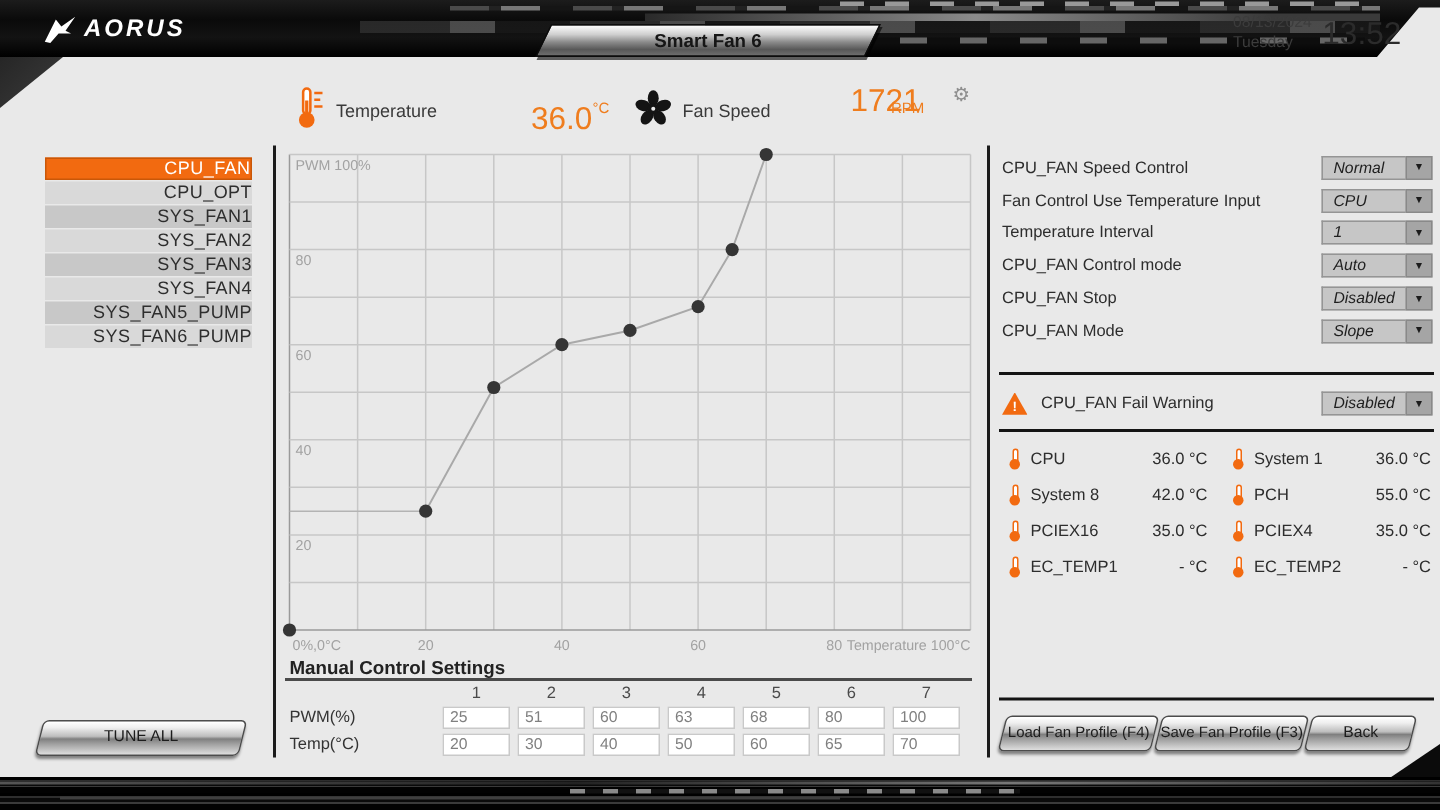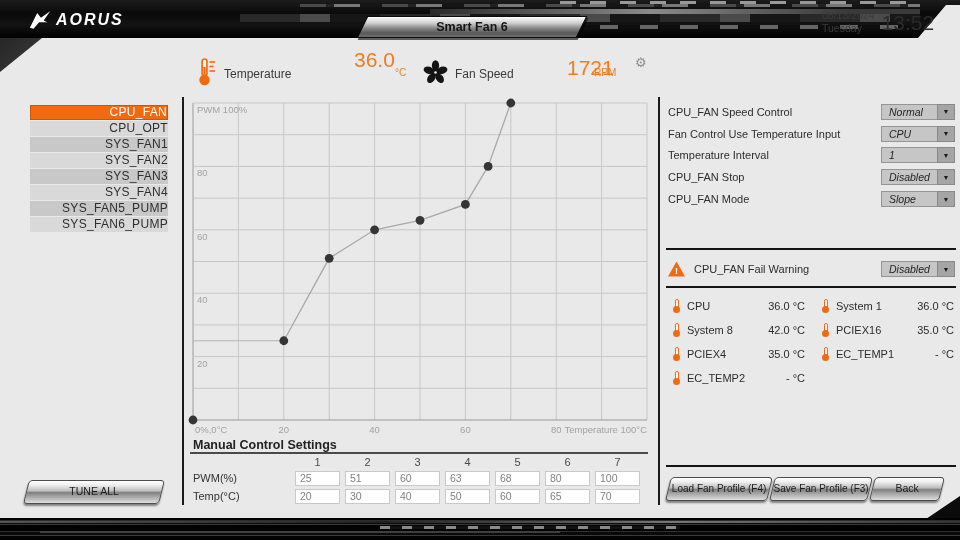--- a/index.html
+++ b/index.html
@@ -130,21 +130,21 @@
 
   <svg style="position:absolute;left:197px;top:57px;" width="22" height="29" viewBox="0 0 22 29">
     <circle cx="7.5" cy="23" r="5.2" fill="#f26a10"></circle>
     <rect x="5.1" y="2" width="4.8" height="17" rx="2.4" fill="#fff" stroke="#f26a10" stroke-width="1.7"></rect>
     <rect x="6.4" y="10" width="2.2" height="11" fill="#f26a10"></rect>
     <line x1="12.5" y1="5" x2="18" y2="5" stroke="#f26a10" stroke-width="1.6"></line>
     <line x1="12.5" y1="9.5" x2="16.5" y2="9.5" stroke="#f26a10" stroke-width="1.6"></line>
     <line x1="12.5" y1="14" x2="18" y2="14" stroke="#f26a10" stroke-width="1.6"></line>
   </svg>
   <span class="lbl" style="position:absolute;left:224px;top:67px;">Temperature</span>
-  <span class="big-val" style="left:354px;top:48px;">36.0</span>
+  <span class="big-val" style="left:354px;top:68px;">36.0</span>
   <span class="unit" style="left:395px;top:67px;">°C</span>
 
   <svg style="position:absolute;left:422px;top:59px;" width="27" height="27" viewBox="0 0 26 26">
     <g fill="#141414">
       <ellipse cx="13" cy="6.2" rx="3.5" ry="5.1"></ellipse>
       <ellipse cx="13" cy="6.2" rx="3.5" ry="5.1" transform="rotate(72 13 13)"></ellipse>
       <ellipse cx="13" cy="6.2" rx="3.5" ry="5.1" transform="rotate(144 13 13)"></ellipse>
       <ellipse cx="13" cy="6.2" rx="3.5" ry="5.1" transform="rotate(216 13 13)"></ellipse>
       <ellipse cx="13" cy="6.2" rx="3.5" ry="5.1" transform="rotate(288 13 13)"></ellipse>
       <circle cx="13" cy="13" r="3.6"></circle>
@@ -270,20 +270,27 @@
         </div>
       </div>
       <div class="set-row">
         <span class="set-label">Temperature Interval</span>
         <div class="dropdown">
           <span class="dd-val">1</span>
           <span class="dd-arrow">▼</span>
         </div>
       </div>
       <div class="set-row">
+        <span class="set-label">CPU_FAN Control mode</span>
+        <div class="dropdown">
+          <span class="dd-val">Auto</span>
+          <span class="dd-arrow">▼</span>
+        </div>
+      </div>
+      <div class="set-row">
         <span class="set-label">CPU_FAN Stop</span>
         <div class="dropdown">
           <span class="dd-val">Disabled</span>
           <span class="dd-arrow">▼</span>
         </div>
       </div>
       <div class="set-row">
         <span class="set-label">CPU_FAN Mode</span>
         <div class="dropdown">
           <span class="dd-val">Slope</span>
@@ -317,20 +324,25 @@
       </div>
       <div class="temp-item">
         <span class="mini-thermo"></span>
         <span class="t-label">System 1</span>
         <span class="t-val">36.0 °C</span>
       </div>
       <div class="temp-item">
         <span class="mini-thermo"></span>
         <span class="t-label">System 8</span>
         <span class="t-val">42.0 °C</span>
+      </div>
+      <div class="temp-item">
+        <span class="mini-thermo"></span>
+        <span class="t-label">PCH</span>
+        <span class="t-val">55.0 °C</span>
       </div>
       <div class="temp-item">
         <span class="mini-thermo"></span>
         <span class="t-label">PCIEX16</span>
         <span class="t-val">35.0 °C</span>
       </div>
       <div class="temp-item">
         <span class="mini-thermo"></span>
         <span class="t-label">PCIEX4</span>
         <span class="t-val">35.0 °C</span>

